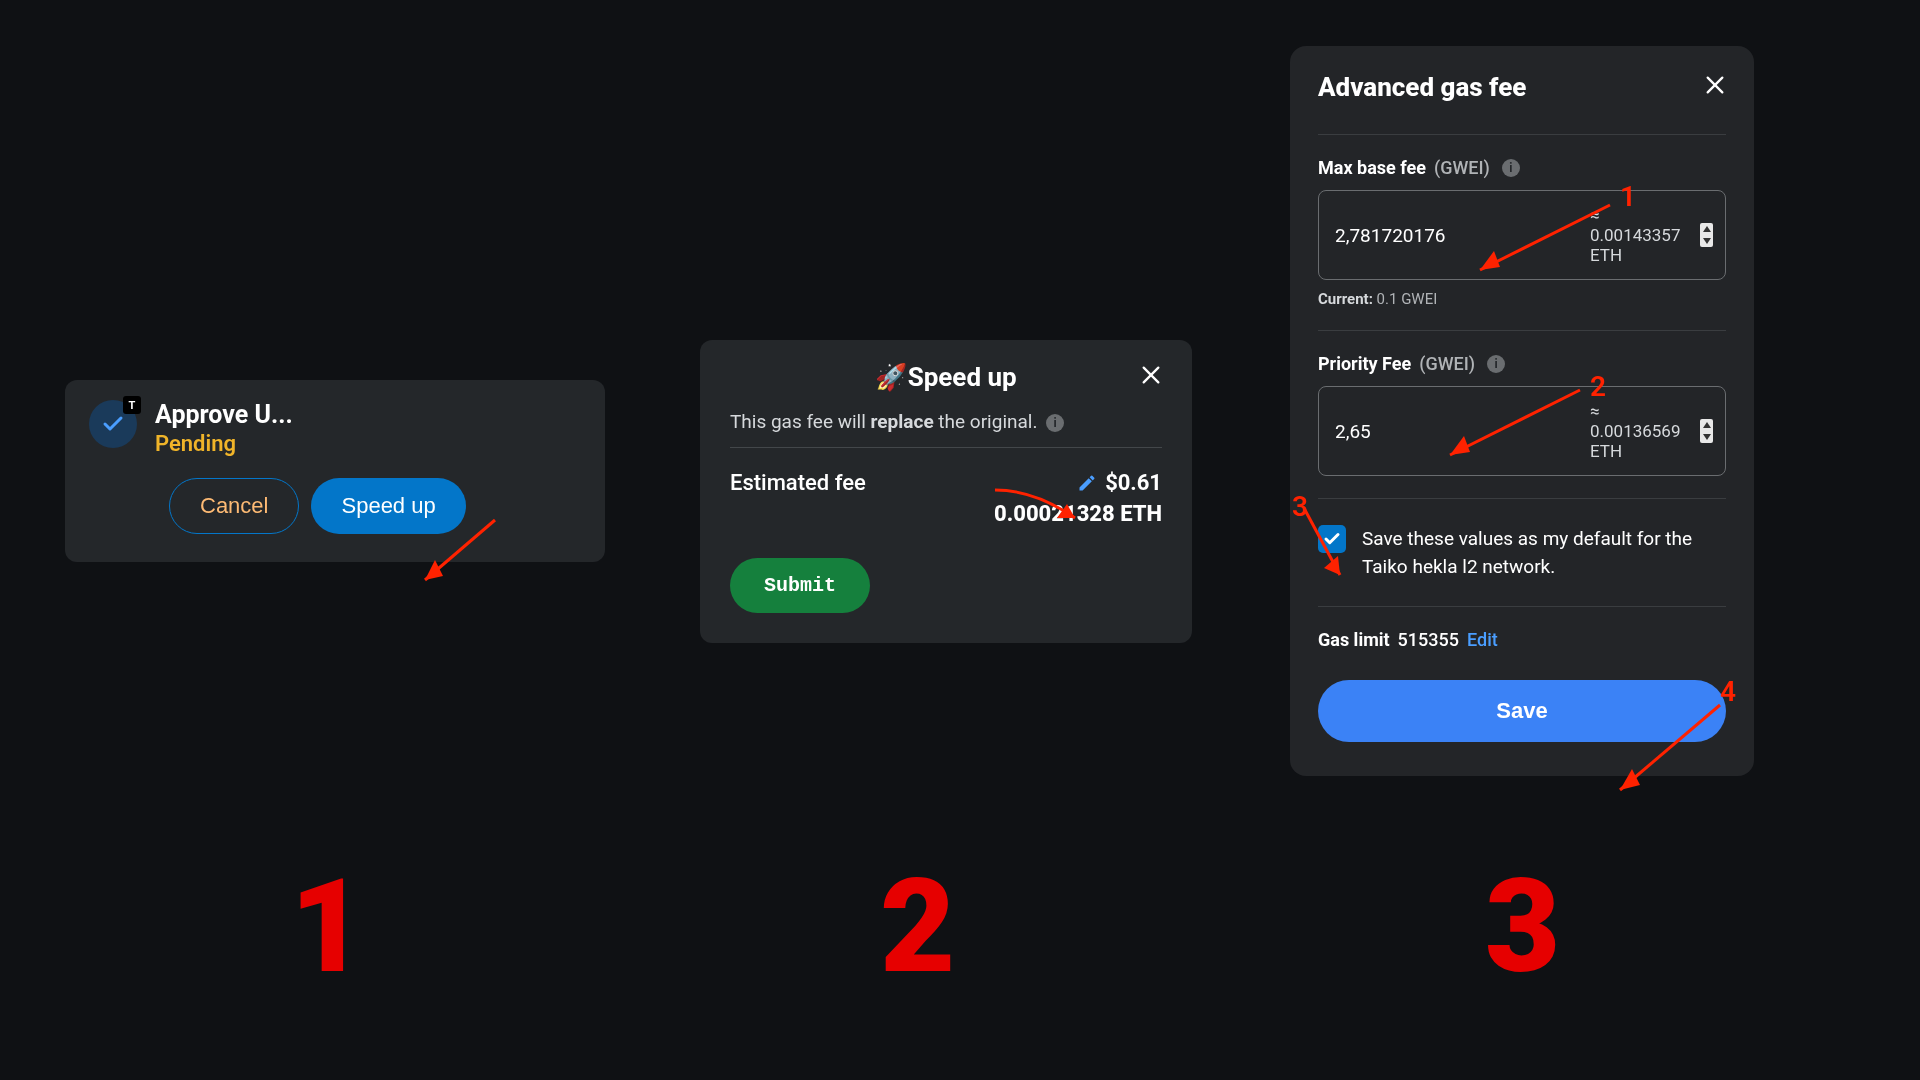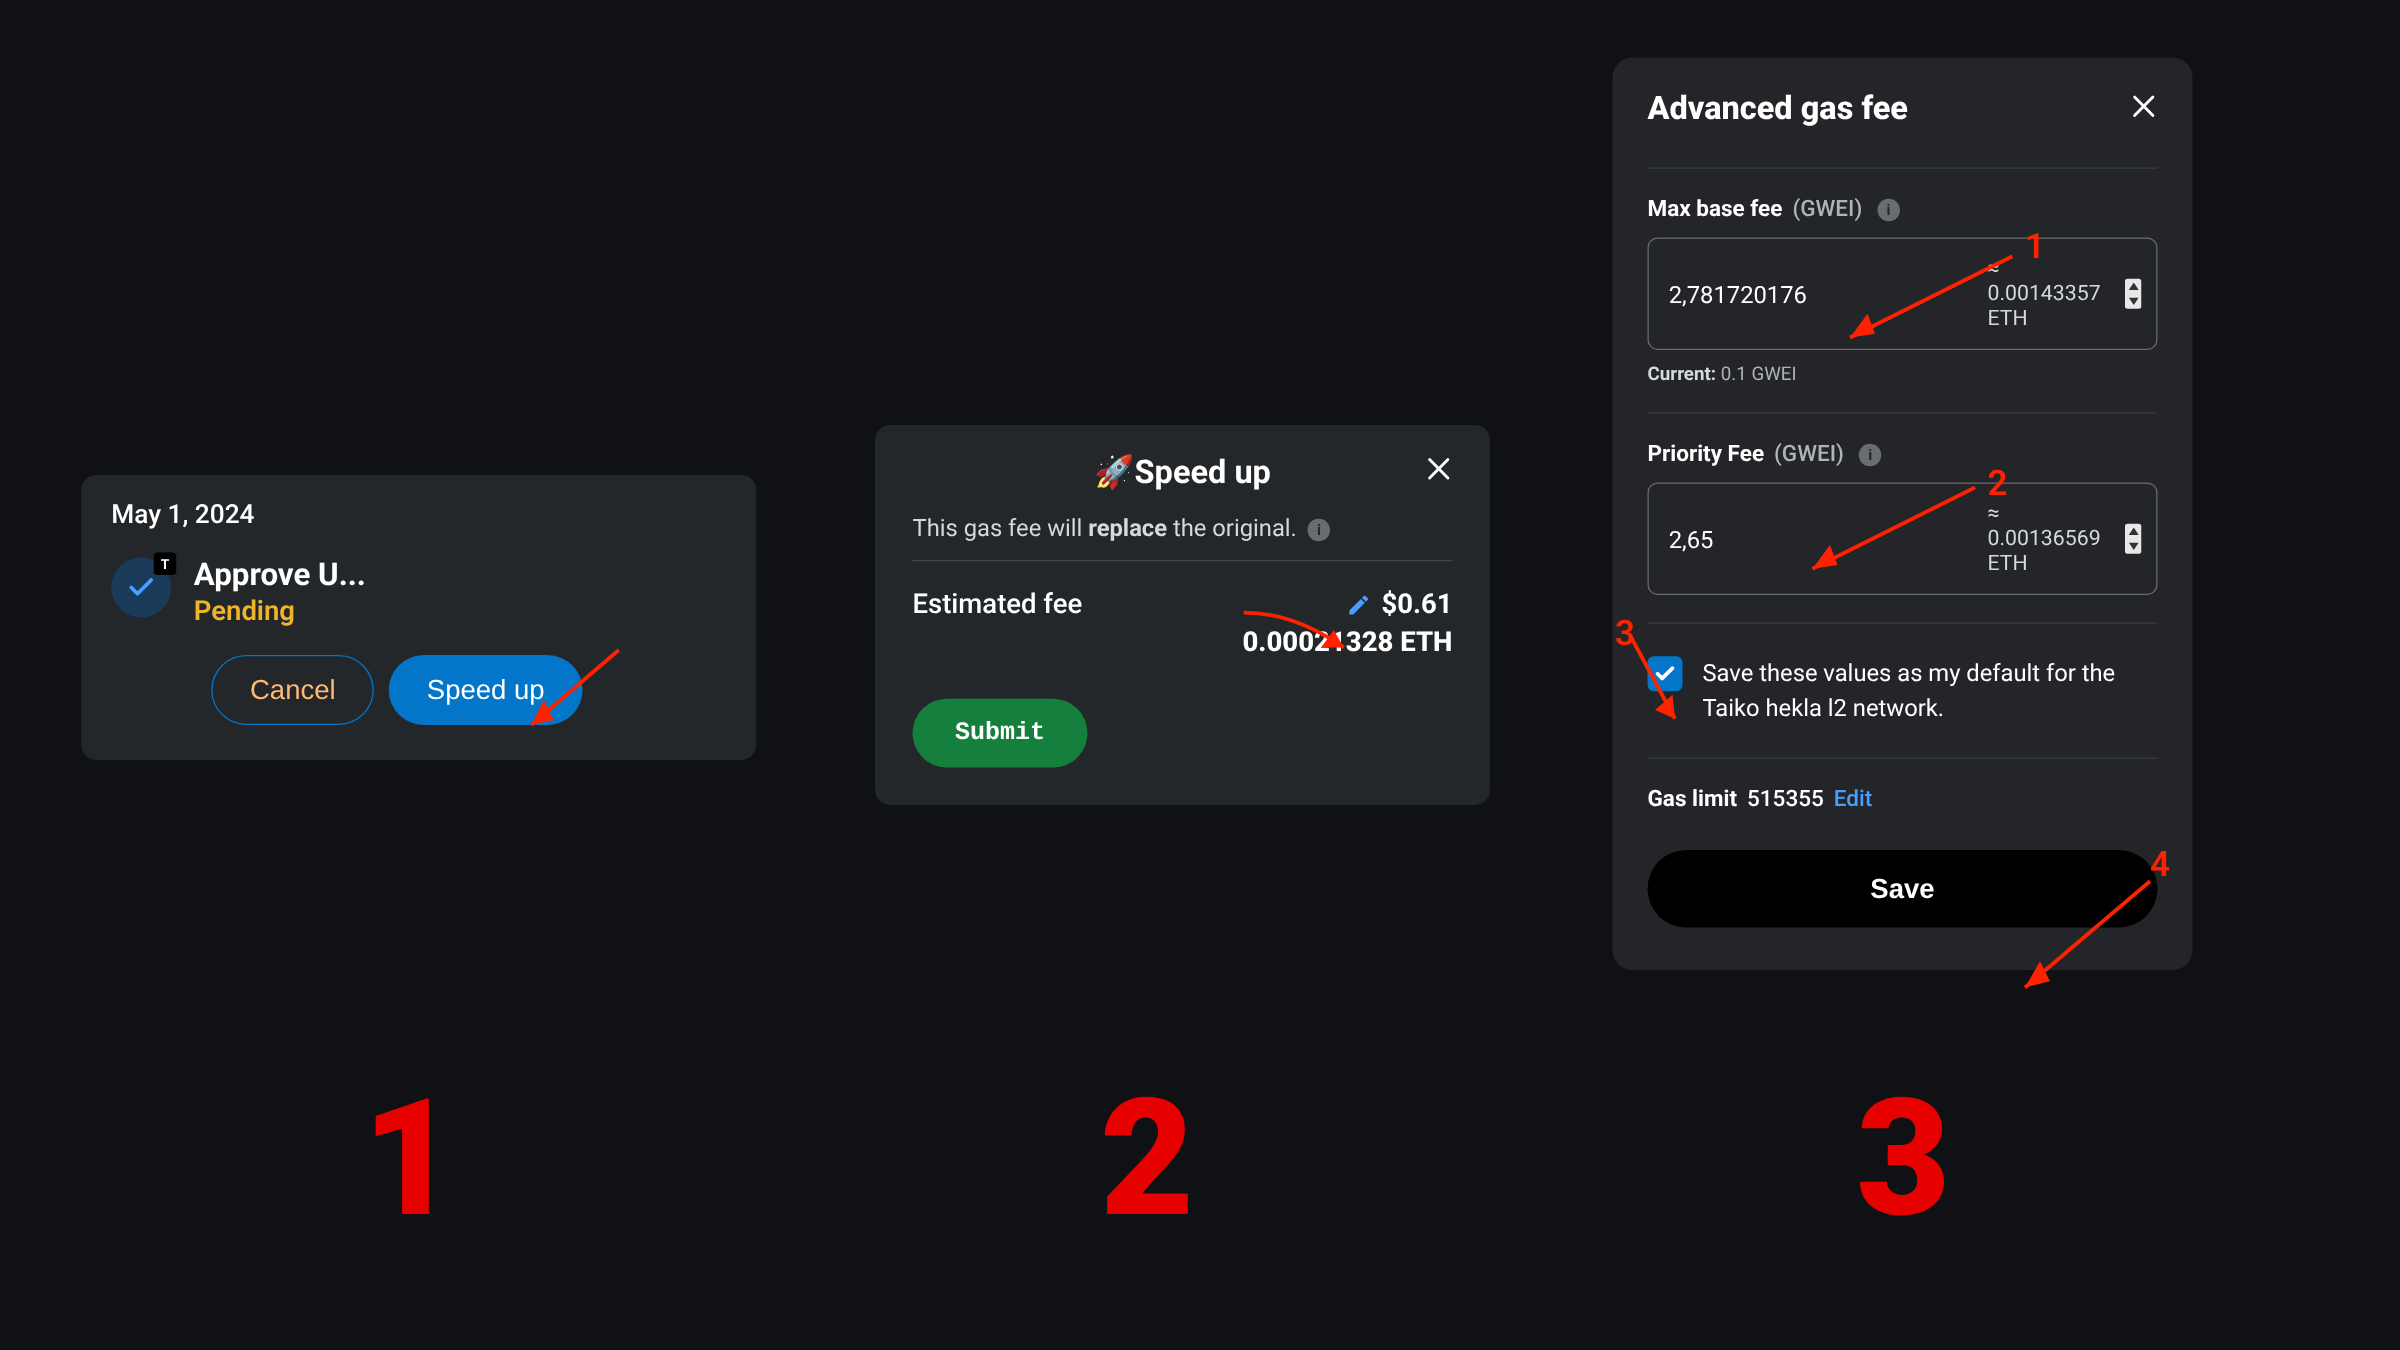--- a/index.html
+++ b/index.html
@@ -101,42 +101,41 @@
 .checkbox {
   width: 28px; height: 28px; background: #0376c9; border-radius: 5px;
   display: flex; align-items: center; justify-content: center; flex-shrink: 0; cursor: pointer;
 }
 .checkbox svg { width: 18px; height: 18px; stroke: #fff; }
 .check-label { font-size: 19px; color: #fff; line-height: 1.45; }
 .gaslimit { margin-top: 22px; font-size: 18px; font-weight: 700; display: flex; align-items: baseline; gap: 8px; }
 .gaslimit-val { font-weight: 500; }
 .edit-link { color: #4a9eff; font-weight: 500; cursor: pointer; }
 .save-btn {
-  width: 100%; margin-top: 30px; background: #000000; border: none;
+  width: 100%; margin-top: 30px; background: #3b82f6; border: none;
   color: #fff; font-size: 22px; font-weight: 600; padding: 18px;
   border-radius: 36px; cursor: pointer;
 }
 
 .bignum {
   position: absolute; font-size: 130px; font-weight: 900; color: #e60000;
 }
 #big1 { left: 290px; top: 850px; }
 #big2 { left: 880px; top: 850px; }
 #big3 { left: 1485px; top: 850px; }
 
 .anno { position: absolute; pointer-events: none; }
 .anno-num { color: #ff2200; font-size: 28px; font-weight: 600; position: absolute; }
 .arrow-line { stroke: #ff2200; stroke-width: 3; fill: none; }
 .arrow-head { fill: #ff2200; }
 </style>
 </head>
 <body>
 
 <div id="panel1" class="panel">
-  <div class="date">May 1, 2024</div>
   <div class="tx-row">
     <div class="tx-icon">
       <svg viewBox="0 0 24 24" fill="none" stroke-width="3" stroke-linecap="round" stroke-linejoin="round">
           <polyline points="4 12 9 17 20 6"></polyline>
         </svg>
       <div class="tx-badge">T</div>
     </div>
     <div>
       <div class="tx-title">Approve U...</div>
       <div class="tx-status">Pending</div>

